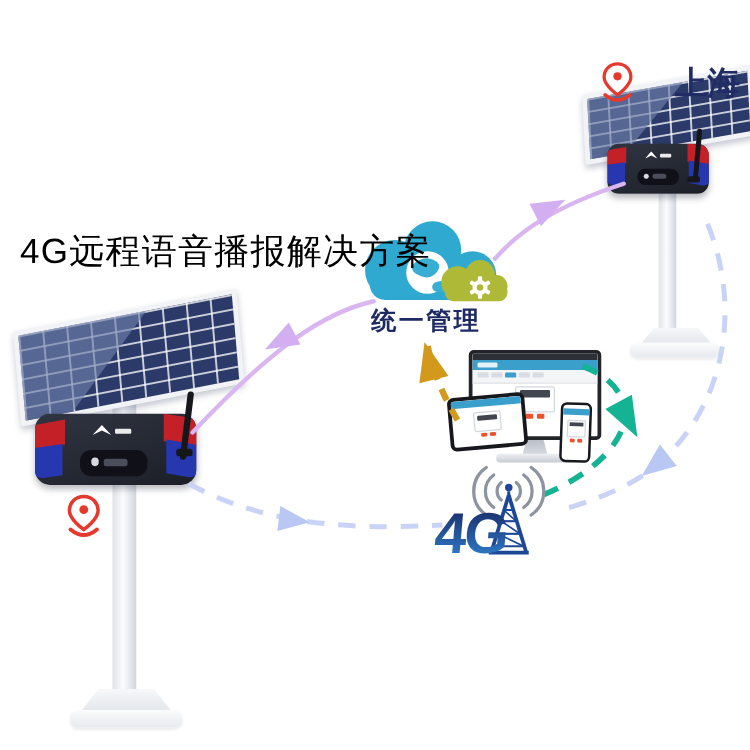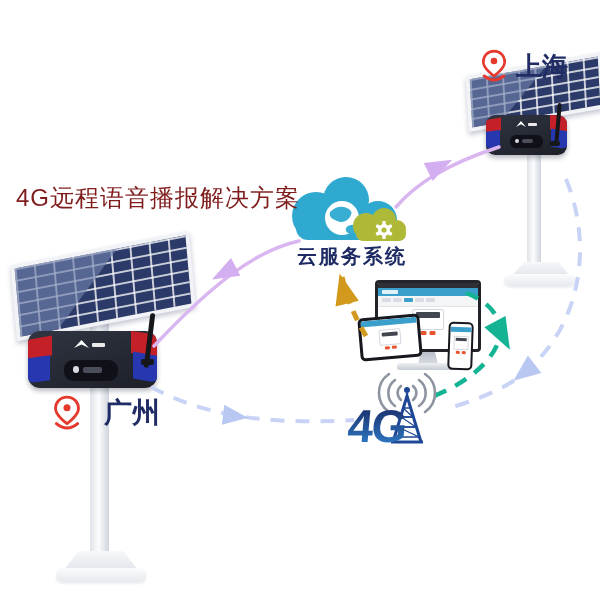--- a/index.html
+++ b/index.html
@@ -2,28 +2,28 @@
 <html><head>
 <meta charset="utf-8">
 <style>
   html,body{margin:0;padding:0;background:#fff;}
   #canvas{position:relative;width:600px;height:600px;background:#fff;overflow:hidden;
           font-family:"Liberation Sans","DejaVu Sans",sans-serif;}
   .abs{position:absolute;}
 
   
   .title{left:18px;top:112px;font-size:45px;font-weight:800;color:#212c65;letter-spacing:2px;z-index:9;white-space:nowrap;}
-  .subtitle{left:16px;top:182px;font-size:24px;font-weight:500;color:#7f1d1d;letter-spacing:1px;z-index:9;white-space:nowrap;}
+  .subtitle{left:16px;top:182px;font-size:28px;font-weight:500;color:#000000;letter-spacing:1px;z-index:9;white-space:nowrap;}
 
   
   .marker{display:flex;align-items:center;z-index:9;}
   .marker-sh{left:480px;top:48px;gap:8px;}
   .marker-gz{left:52px;top:394px;gap:22px;}
   .marker .lbl{font-weight:700;color:#212c65;}
-  .marker-sh .lbl{font-size:26px;}
+  .marker-sh .lbl{font-size:26px;margin-left:24px;}
   .marker-gz .lbl{font-size:28px;}
 
   
   .pole{background:linear-gradient(90deg,#dfe2e8,#fbfcfe 45%,#d0d5dd);border-radius:3px;z-index:1;}
   .pole-l{left:90px;top:310px;width:19px;height:250px;}
   .pole-r{left:527px;top:104px;width:14px;height:170px;}
   .bracket{background:linear-gradient(90deg,#c3c8d1,#e4e7ec);z-index:1;}
   .bracket-l{left:89px;top:296px;width:17px;height:24px;}
   .base-top{clip-path:polygon(20% 0,80% 0,100% 100%,0 100%);background:linear-gradient(#f6f8fa,#e2e5ea);z-index:2;}
   .base-top-l{left:64px;top:551px;width:74px;height:19px;}
@@ -127,21 +127,20 @@
     </svg>
     <span class="lbl">上海</span>
   </div>
 
   <div class="abs marker marker-gz">
     <svg width="30" height="38" viewBox="0 0 34 42">
       <path d="M17,3 C9,3 4,9 4,16 C4,24 17,33 17,33 C17,33 30,24 30,16 C30,9 25,3 17,3 Z" fill="#fff" stroke="#e6392e" stroke-width="3.2"></path>
       <circle cx="17" cy="15" r="4" fill="#e6392e"></circle>
       <path d="M5,33 Q17,43 29,33" fill="none" stroke="#e6392e" stroke-width="3.4" stroke-linecap="round"></path>
     </svg>
-    <span class="lbl">广州</span>
   </div>
 
   <div class="abs pole pole-l"></div>
   <div class="abs bracket bracket-l"></div>
   <div class="abs panel panel-l">
     <div class="cells">
         <div class="glare"></div>
       </div>
   </div>
   <div class="abs antenna antenna-l"></div>
@@ -201,21 +200,21 @@
     <g fill="#fff">
       <g transform="translate(34,24)">
         <rect x="-1.7" y="-9" width="3.4" height="18" rx="1"></rect>
         <rect x="-1.7" y="-9" width="3.4" height="18" rx="1" transform="rotate(60)"></rect>
         <rect x="-1.7" y="-9" width="3.4" height="18" rx="1" transform="rotate(120)"></rect>
         <circle cx="0" cy="0" r="6"></circle>
         <circle cx="0" cy="0" r="2.6" fill="#aeb937"></circle>
       </g>
     </g>
   </svg>
-  <div class="abs cloud-lbl">云服务系统</div>
+  <div class="abs cloud-lbl">统一管理</div>
 
   <div class="abs monitor">
     <div class="m-chrome"></div>
     <div class="m-head"></div>
     <div class="m-nav">
         <i></i>
         <i></i>
         <i class="on"></i>
         <i></i>
         <i></i>

